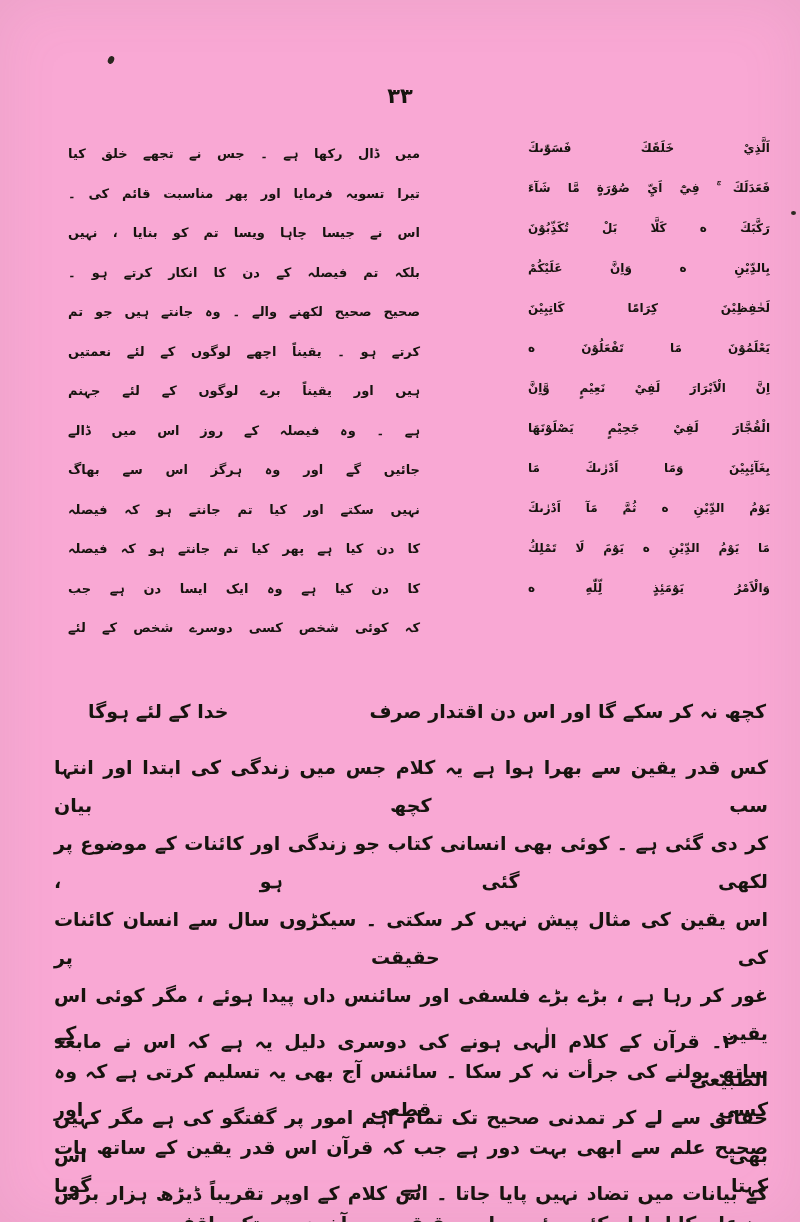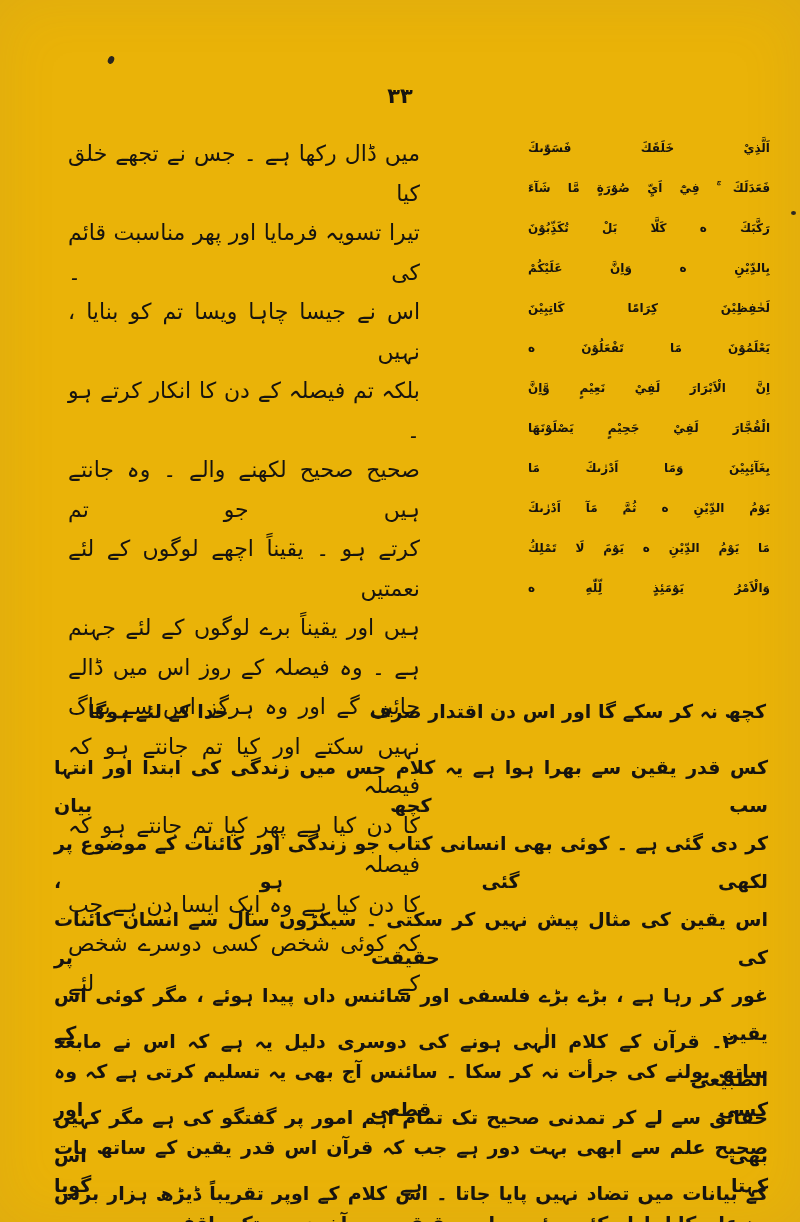--- a/index.html
+++ b/index.html
@@ -1,19 +1,19 @@
 <!DOCTYPE html>
 <html lang="ur" dir="rtl"><head>
 <meta charset="utf-8">
 <style>
   html,body{margin:0;padding:0;}
   .page{
     position:relative;
     width:800px;height:1222px;
-    background:#eab308;
+    background:#f9a8d4;
     color:#17140f;
     font-family:"DejaVu Sans", sans-serif;
     overflow:hidden;
     direction:rtl;
   }
   .page::after{ 
     content:"";position:absolute;inset:0;pointer-events:none;
     box-shadow:inset 0 0 60px rgba(120,110,95,0.10);
   }
   .page-number{
@@ -25,21 +25,21 @@
     position:absolute;top:128px;right:30px;left:68px;
     display:flex;justify-content:space-between;align-items:flex-start;
   }
   .quran-col{width:242px;}
   .trans-col{width:352px;padding-top:6px;}
   .q-line{
     font-size:12px;font-weight:bold;line-height:40px;
     text-align:justify;text-align-last:justify;
   }
   .t-line{
-    font-size:22px;font-weight:normal;line-height:39.5px;
+    font-size:13px;font-weight:bold;line-height:39.5px;
     text-align:justify;text-align-last:justify;
   }
   .tail-line{
     position:absolute;top:700px;right:34px;left:88px;
     display:flex;justify-content:space-between;
     font-size:19px;font-weight:bold;
   }
   .prose{
     position:absolute;right:32px;left:54px;
     font-size:19px;font-weight:bold;

